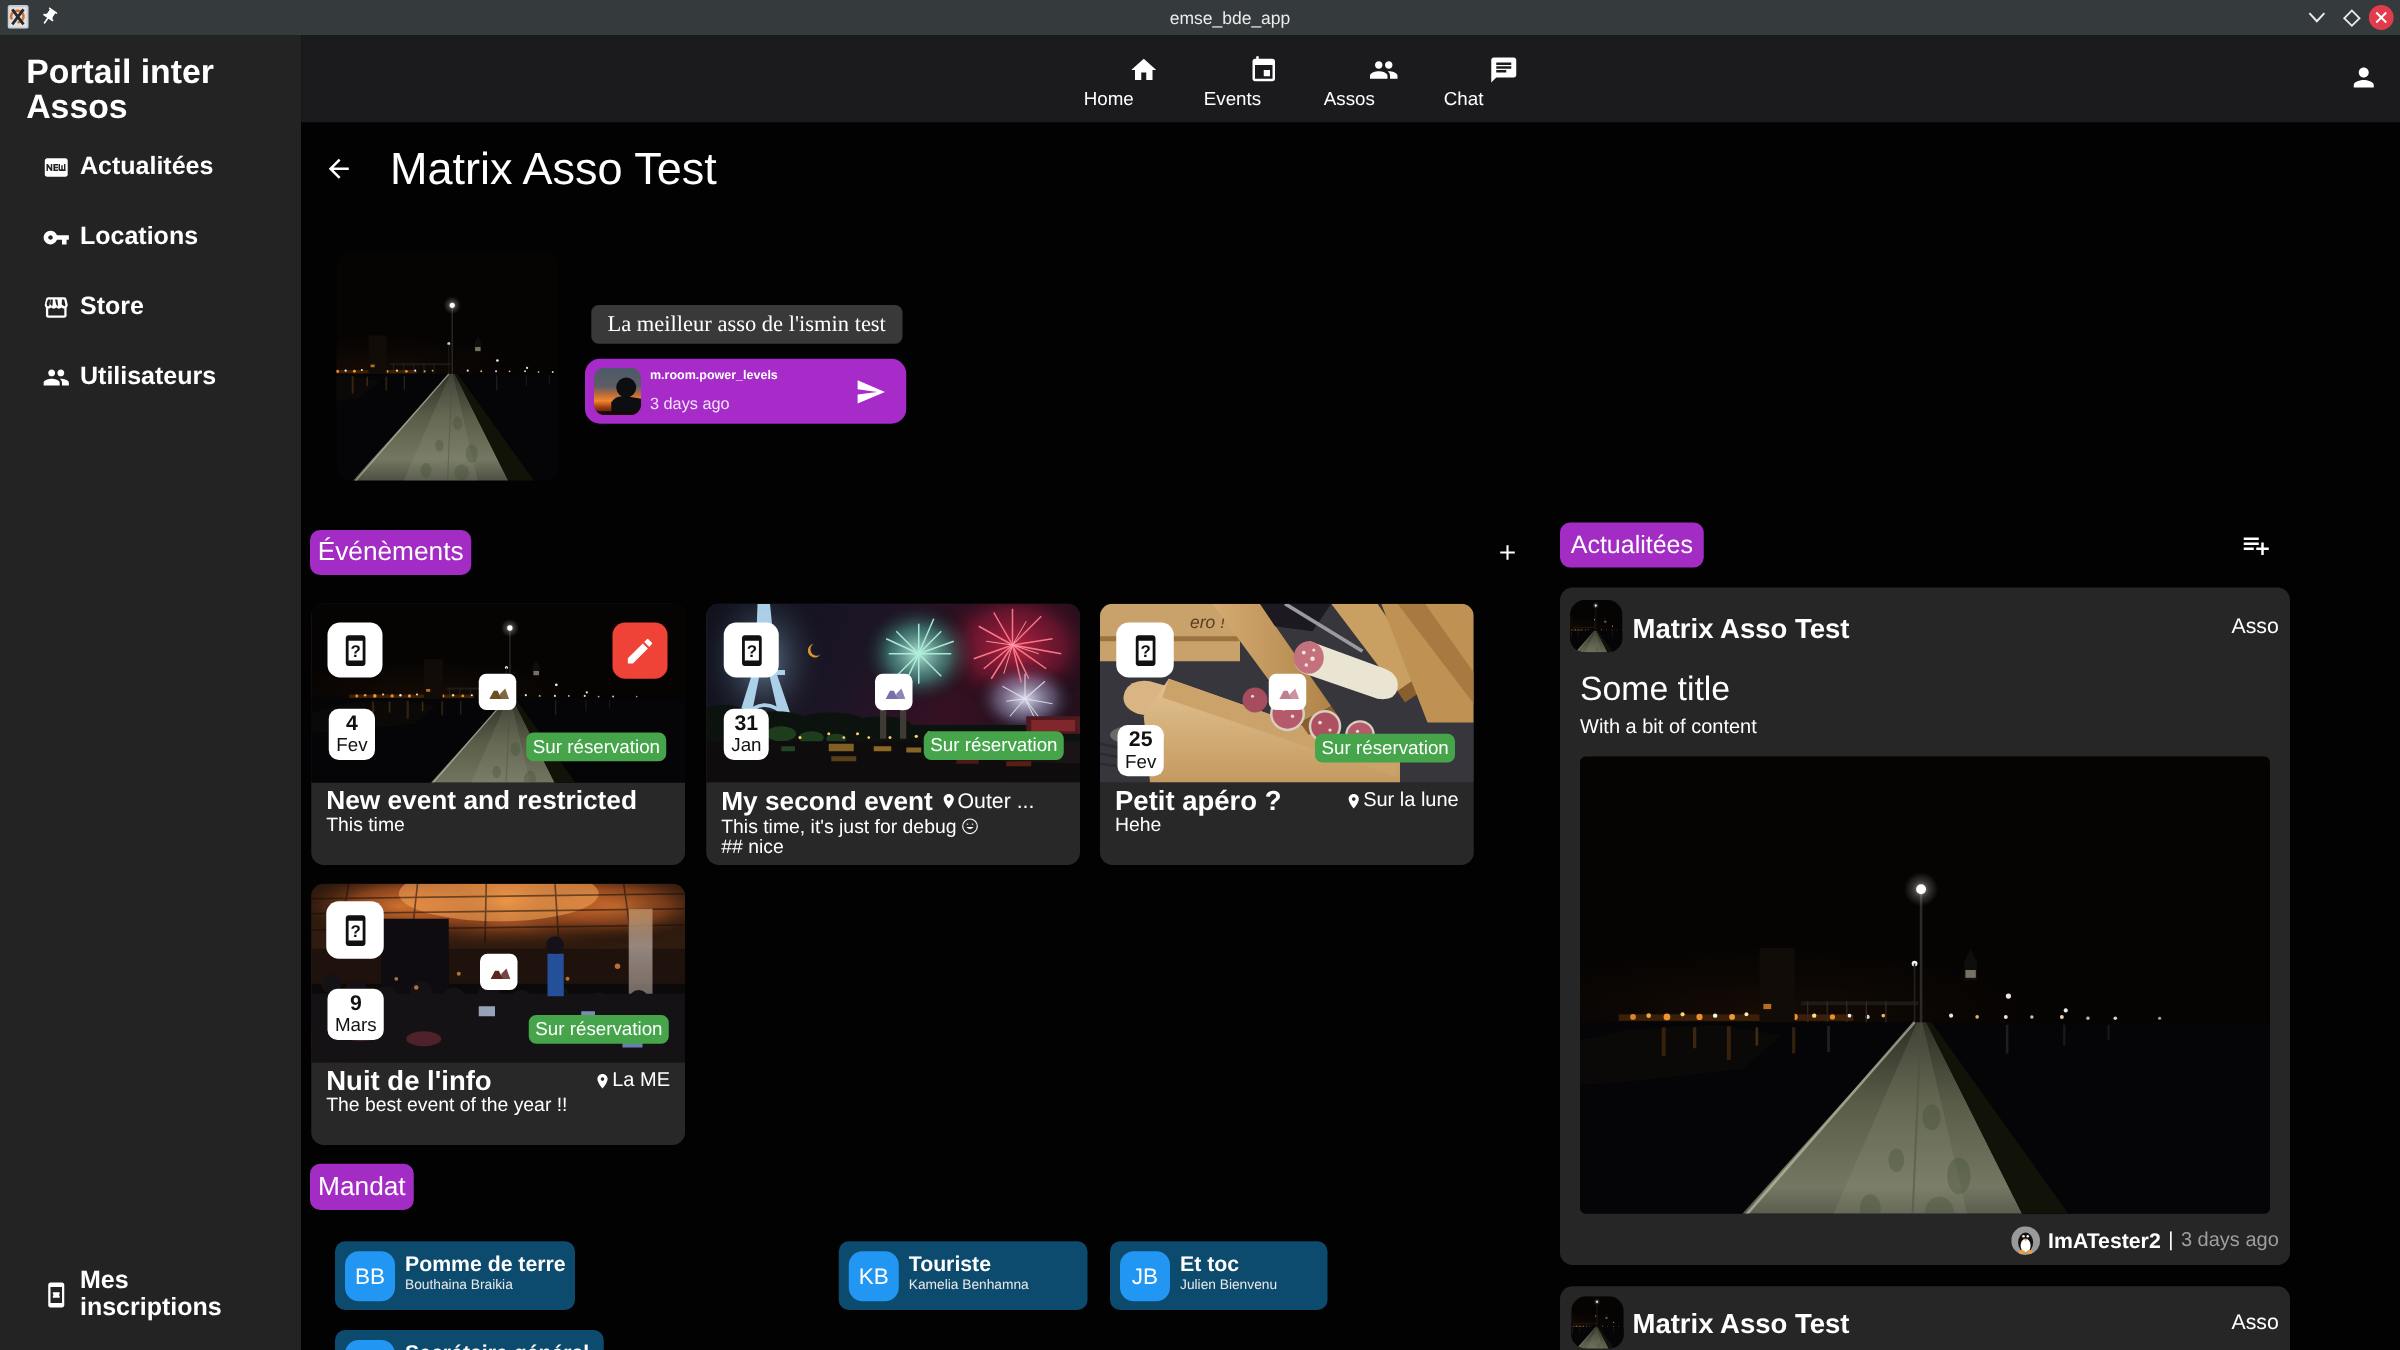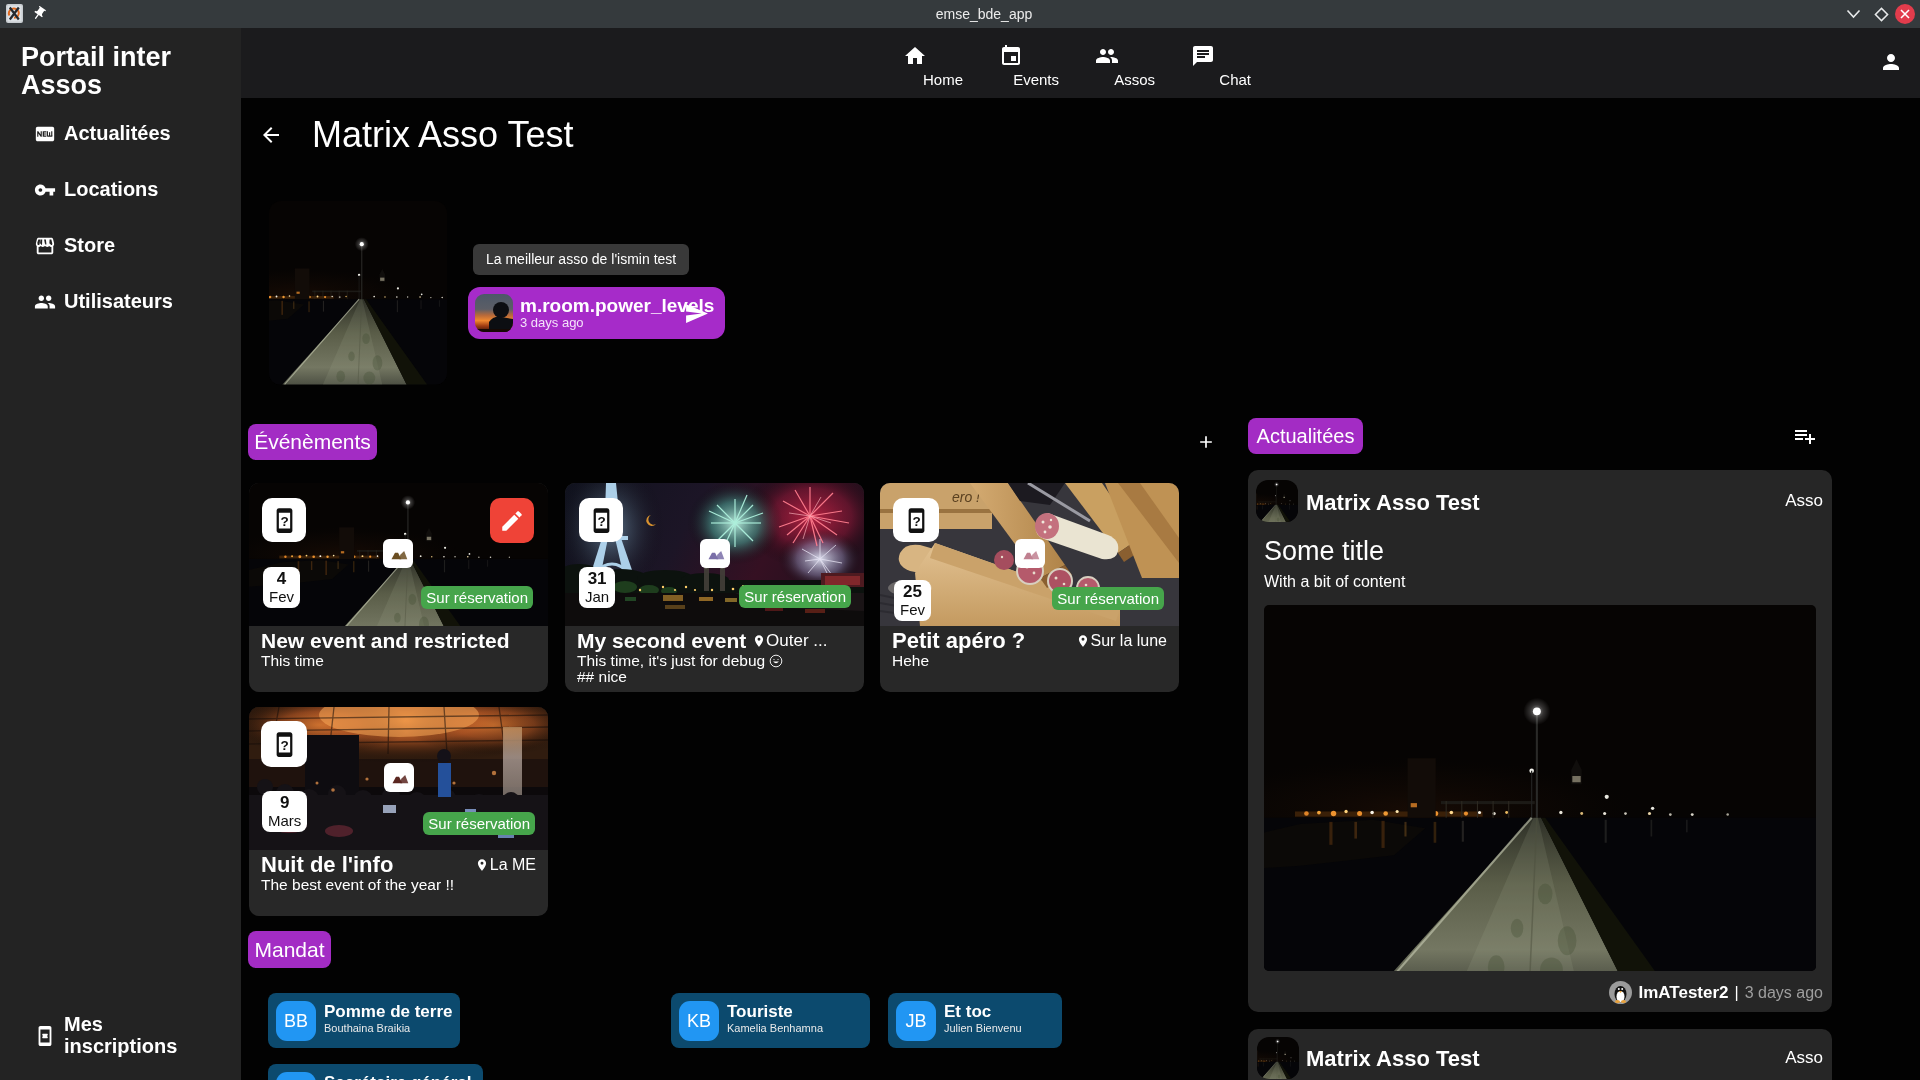--- a/index.html
+++ b/index.html
@@ -2,21 +2,21 @@
 <html><head>
 <meta charset="utf-8">
 <style>
   * { margin:0; padding:0; box-sizing:border-box; }
   html,body { width:1920px; height:1080px; overflow:hidden; background:#000; font-family:"Liberation Sans", sans-serif; }
   .abs { position:absolute; }
   #titlebar { position:absolute; left:0; top:0; width:1920px; height:28px; background:#353a3d; }
   #sidebar { position:absolute; left:0; top:28px; width:241px; height:1052px; background:#232323; }
   #topnav { position:absolute; left:241px; top:28px; width:1679px; height:70px; background:#1b1b1d; }
   #main { position:absolute; left:241px; top:98px; width:1679px; height:982px; background:#020202; }
-  .navitem { position:absolute; top:16px; width:96px; text-align:right; color:#fff; }
+  .navitem { position:absolute; top:16px; width:96px; text-align:left; color:#fff; }
   .navitem .lbl { font-size:15px; margin-top:3px; }
   .chip { position:absolute; background:#a32cc4; color:#fff; border-radius:8px; font-size:21px; display:flex; align-items:center; justify-content:center; }
   .menuitem { position:absolute; left:34px; color:#fff; font-weight:bold; font-size:20px; display:flex; align-items:center; gap:8px; }
   .card { position:absolute; width:299px; height:209px; border-radius:10px; overflow:hidden; background:#282828; }
   .cardimg { position:absolute; left:0; top:0; width:299px; height:143px; }
   .badge { position:absolute; background:#fff; border-radius:10px; display:flex; align-items:center; justify-content:center; }
   .datebadge { position:absolute; background:#fff; border-radius:8px; color:#111; text-align:center; padding:2px 6px 3px; }
   .datebadge .d { font-weight:bold; font-size:17px; line-height:19px; }
   .datebadge .m { font-size:15px; line-height:17px; }
   .resa { position:absolute; background:#46a54b; color:#fff; font-size:15px; border-radius:6px; height:23px; line-height:23px; padding:0 5px; }
@@ -228,41 +228,41 @@
   <svg class="abs" style="left:18px;top:25px" width="24" height="24" viewBox="0 0 24 24" fill="#fff">
       <path d="M20 11H7.83l5.59-5.59L12 4l-8 8 8 8 1.41-1.41L7.83 13H20v-2z"></path>
     </svg>
   <div class="abs" style="left:71px;top:16px;color:#fff;font-size:36px;">Matrix Asso Test</div>
 
   <div class="abs" style="left:28px;top:103px;width:178px;height:184px;border-radius:12px;overflow:hidden;">
     <svg width="178" height="184" viewBox="115 30 330 341" preserveAspectRatio="xMidYMid slice">
         <use href="#pier"></use>
       </svg>
   </div>
-  <div class="abs" style="left:232px;top:146px;height:31px;background:#393939;border-radius:6px;color:#fff;font-size:14px;line-height:31px;padding:0 13px;">La meilleur asso de l'ismin test</div>
+  <div class="abs" style="left:232px;top:146px;height:31px;background:#393939;border-radius:6px;color:#fff;font-size:18px;line-height:31px;padding:0 13px;font-family:Liberation Serif, serif;">La meilleur asso de l'ismin test</div>
   <div class="abs" style="left:227px;top:189px;width:257px;height:52px;background:#a62bc9;border-radius:12px;">
     <div class="abs" style="left:7px;top:7px;width:38px;height:38px;border-radius:9px;overflow:hidden;">
       <svg width="38" height="38" viewBox="0 0 38 38">
         <defs>
             <linearGradient id="sunset" x1="0" y1="0" x2="0" y2="1">
               <stop offset="0" stop-color="#4c5868"></stop>
               <stop offset="0.4" stop-color="#5c5e66"></stop>
               <stop offset="0.56" stop-color="#b86a3a"></stop>
               <stop offset="0.7" stop-color="#f08830"></stop>
               <stop offset="0.84" stop-color="#a03c12"></stop>
               <stop offset="1" stop-color="#301006"></stop>
             </linearGradient>
           </defs>
         <rect width="38" height="38" fill="url(#sunset)"></rect>
         <circle cx="26" cy="16" r="8" fill="#0c0e12"></circle>
         <path d="M14 38 L14 28 Q18 22 26 23 L38 25 L38 38 Z" fill="#0c0e12"></path>
         <rect x="0" y="35" width="38" height="3" fill="#160804"></rect>
       </svg>
     </div>
-    <div class="abs" style="left:52px;top:8px;color:#fff;font-weight:bold;font-size:19px;text-align:center;">m.room.power_levels</div>
+    <div class="abs" style="left:52px;top:8px;color:#fff;font-weight:bold;font-size:10px;text-align:center;">m.room.power_levels</div>
     <div class="abs" style="left:52px;top:28px;color:#f4e2fa;font-size:13px;">3 days ago</div>
     <svg class="abs" style="left:216px;top:14px" width="25" height="25" viewBox="0 0 24 24" fill="#fff">
         <path d="M2.01 21L23 12 2.01 3 2 10l15 2-15 2z"></path>
       </svg>
   </div>
 
   <div class="chip" style="left:7px;top:326px;width:129px;height:36px;">Événèments</div>
   <svg class="abs" style="left:955px;top:334px" width="20" height="20" viewBox="0 0 24 24" fill="#fff">
       <path d="M19 13h-6v6h-2v-6H5v-2h6V5h2v6h6v2z"></path>
     </svg>

